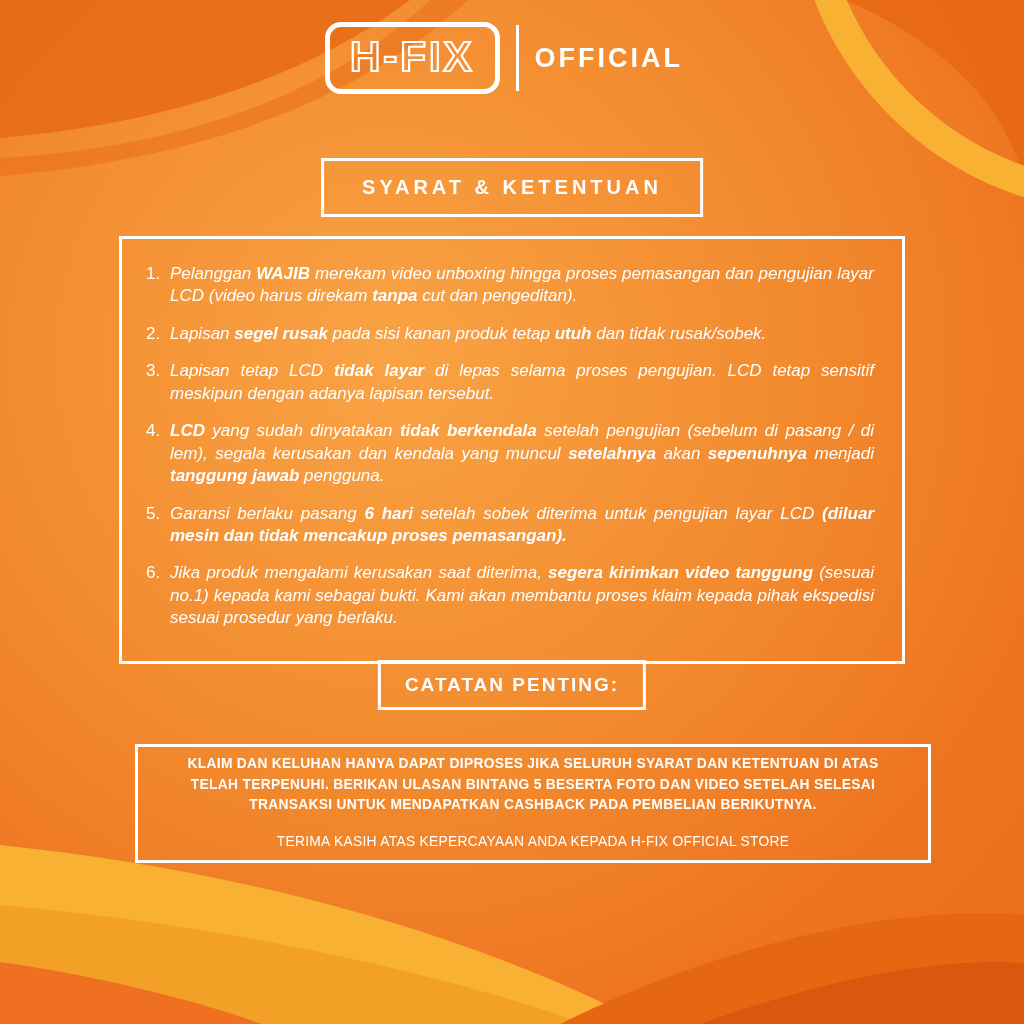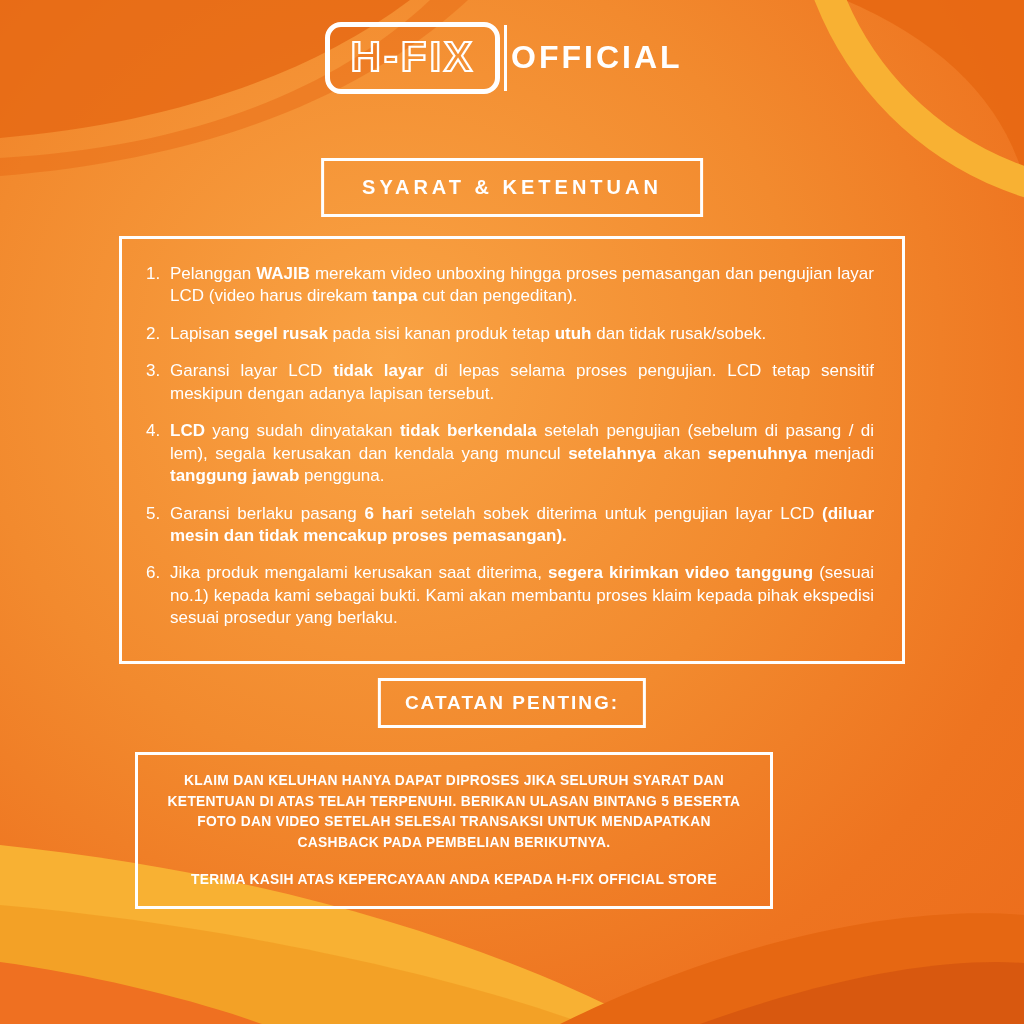--- a/index.html
+++ b/index.html
@@ -17,21 +17,21 @@
   }
   .bg-decor {
     position: absolute; left: 0; top: 0;
     width: 1024px; height: 1024px;
     pointer-events: none;
   }
   
   .logo-row {
     position: absolute; top: 22px; left: 0; right: 16px;
     display: flex; align-items: center; justify-content: center;
-    gap: 4px;
+    gap: 16px;
     z-index: 3;
   }
   .logo-box {
     border: 5px solid #ffffff;
     border-radius: 16px;
     padding: 6px 20px 8px 20px;
   }
   .logo-text {
     font-size: 42px;
     font-weight: 800;
@@ -41,21 +41,21 @@
   }
   @supports not (-webkit-text-stroke: 1px #fff) {
     .logo-text { color: #ffffff; }
   }
   .header-divider {
     width: 3px; height: 66px;
     background: #ffffff;
   }
   .store-label {
     display: flex; flex-direction: column;
-    font-size: 32px; font-weight: 800;
+    font-size: 27px; font-weight: 800;
     letter-spacing: 3px; line-height: 1.22;
   }
   
   .title-box {
     position: absolute; top: 158px; left: 50%;
     transform: translateX(-50%);
     border: 3px solid #ffffff;
     padding: 15px 38px;
     z-index: 3;
     white-space: nowrap;
@@ -78,55 +78,55 @@
     font-size: 17px;
     line-height: 1.32;
   }
   .term-item .num {
     flex: 0 0 24px;
     font-weight: 400;
   }
   .term-item .txt {
     flex: 1;
     text-align: justify;
+    font-style: italic;
   }
   .b { font-weight: 800; }
   
   .note-title-box {
-    position: absolute; top: 678px; left: 50%;
+    position: absolute; top: 660px; left: 50%;
     transform: translateX(-50%);
     border: 3px solid #ffffff;
     padding: 11px 24px;
     z-index: 3;
     white-space: nowrap;
   }
   .note-title-box span {
     font-size: 19px; font-weight: 800; letter-spacing: 2px;
   }
   
   .note-box {
     position: absolute; top: 744px; left: 135px;
-    width: 638px;
+    width: 796px;
     box-sizing: border-box;
     border: 3px solid #ffffff;
-    padding: 16px 26px;
+    padding: 7px 26px;
     z-index: 3;
     text-align: center;
-    margin-top: 8px;
   }
   .note-box p {
     margin: 0;
     font-size: 13.8px;
     font-weight: 600;
     letter-spacing: 0.3px;
     line-height: 1.5;
   }
   .note-box .closing {
     margin-top: 16px;
-    font-weight: 700;
+    font-weight: 400;
   }
 </style>
 </head>
 <body>
 
 <div class="canvas">
 
   <svg class="bg-decor" viewBox="0 0 1024 1024" aria-hidden="true">
 
     <path d="M0,0 L410,0 C300,82 155,125 0,138 Z" fill="#e66712" opacity="0.78"></path>
@@ -161,21 +161,21 @@
       <div class="term-item">
         <span class="num">1.</span>
         <span class="txt"><span>Pelanggan </span><span class="b">WAJIB</span><span> merekam video unboxing hingga proses pemasangan dan pengujian layar LCD (video harus direkam </span><span class="b">tanpa</span><span> cut dan pengeditan).</span></span>
       </div>
       <div class="term-item">
         <span class="num">2.</span>
         <span class="txt"><span>Lapisan </span><span class="b">segel rusak</span><span> pada sisi kanan produk tetap </span><span class="b">utuh</span><span> dan tidak rusak/sobek.</span></span>
       </div>
       <div class="term-item">
         <span class="num">3.</span>
-        <span class="txt"><span>Garansi layar LCD </span><span class="b">tidak layar</span><span> di lepas selama proses pengujian. LCD tetap sensitif meskipun dengan adanya lapisan tersebut.</span></span>
+        <span class="txt"><span>Lapisan tetap LCD </span><span class="b">tidak layar</span><span> di lepas selama proses pengujian. LCD tetap sensitif meskipun dengan adanya lapisan tersebut.</span></span>
       </div>
       <div class="term-item">
         <span class="num">4.</span>
         <span class="txt"><span class="b">LCD</span><span> yang sudah dinyatakan </span><span class="b">tidak berkendala</span><span> setelah pengujian (sebelum di pasang / di lem), segala kerusakan dan kendala yang muncul </span><span class="b">setelahnya</span><span> akan </span><span class="b">sepenuhnya</span><span> menjadi </span><span class="b">tanggung jawab</span><span> pengguna.</span></span>
       </div>
       <div class="term-item">
         <span class="num">5.</span>
         <span class="txt"><span>Garansi berlaku pasang </span><span class="b">6 hari</span><span> setelah sobek diterima untuk pengujian layar LCD </span><span class="b">(diluar mesin dan tidak mencakup proses pemasangan).</span></span>
       </div>
       <div class="term-item">

